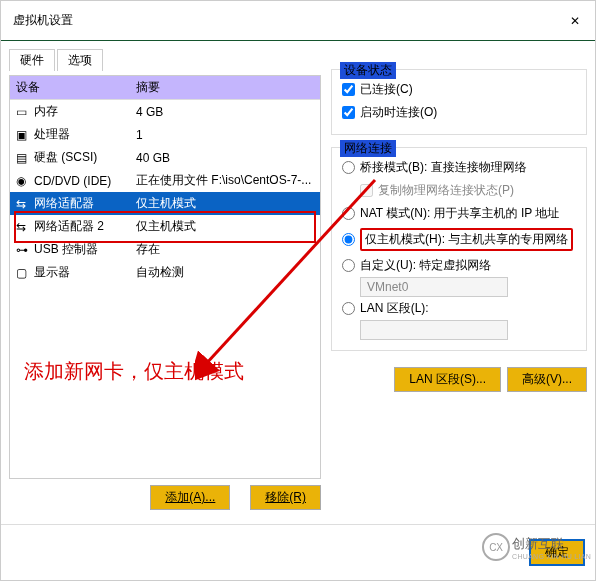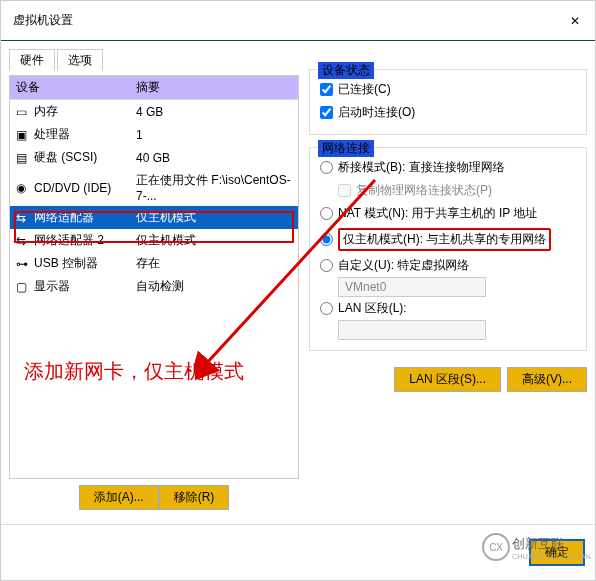--- a/index.html
+++ b/index.html
@@ -1,33 +1,33 @@
 <!DOCTYPE html>
 <html><head>
   <meta charset="utf-8">
   <style>
     * { box-sizing: border-box; margin: 0; padding: 0; font-family: "Microsoft YaHei", sans-serif; font-size: 12px; }
     body { background: #f0f0f0; width: 596px; height: 581px; position: relative; overflow: hidden; }
     .window { background: #fff; width: 596px; height: 581px; border: 1px solid #ccc; display: flex; flex-direction: column; }
     .titlebar { height: 40px; display: flex; align-items: center; padding-left: 12px; border-bottom: 1px solid #14532d; }
     .close-x { margin-left: auto; width: 40px; text-align: center; }
     .content { display: flex; flex: 1; padding: 8px; gap: 10px; }
-    .left-pane { width: 290px; display: flex; flex-direction: column; }
+    .left-pane { width: 312px; display: flex; flex-direction: column; }
     .tabs { display: flex; gap: 2px; margin-bottom: 4px; }
     .tab { border: 1px solid #ccc; padding: 2px 10px; background: #fff; border-bottom: none; }
     .device-list { border: 1px solid #ccc; flex: 1; position: relative; background: #fff; }
     .dev-header { display: flex; background: #c4b5fd; border-bottom: 1px solid #ddd; font-weight: 400; }
     .col1 { width: 120px; padding: 3px 6px; }
     .col2 { flex: 1; padding: 3px 6px; }
     .dev-row { display: flex; align-items: center; }
     .dev-row .col1 { display: flex; align-items: center; gap: 4px; }
     .ico { width: 14px; height: 14px; display: inline-block; }
     .highlight-box { border: 2px solid #d90000; position: absolute; top: 135px; left: 4px; right: 4px; height: 32px; pointer-events: none; }
     .sel-row { background: #0a63c4; color: #fff; }
-    .bottom-btns { display: flex; gap: 0; justify-content: center; padding: 6px 0; }
+    .bottom-btns { display: flex; gap: 20px; justify-content: flex-end; padding: 6px 0; text-decoration: underline; }
     .btn { border: 1px solid #aaa; background: #eab308; padding: 3px 14px; cursor: pointer; }
     .right-pane { flex: 1; display: flex; flex-direction: column; gap: 12px; padding-top: 20px; }
     .group { border: 1px solid #ddd; padding: 8px 10px 10px 10px; position: relative; }
     .group-title { position: absolute; top: -8px; left: 8px; background: #1d4ed8; padding: 0 4px; }
     .chk-row, .radio-row { display: flex; align-items: center; gap: 5px; padding: 3px 0; }
     .indent { margin-left: 18px; color: #888; }
     .outline-red { border: 2px solid #d90000; border-radius: 2px; padding: 1px 3px; }
     .dropdown { width: 148px; border: 1px solid #ccc; background: #f5f5f5; color: #888; padding: 2px 6px; margin-left: 18px; }
     .right-btns { display: flex; gap: 6px; justify-content: flex-end; margin-top: 4px; }
     .footer { display: flex; gap: 6px; justify-content: flex-end; padding: 14px 10px; border-top: 1px solid #ddd; }

